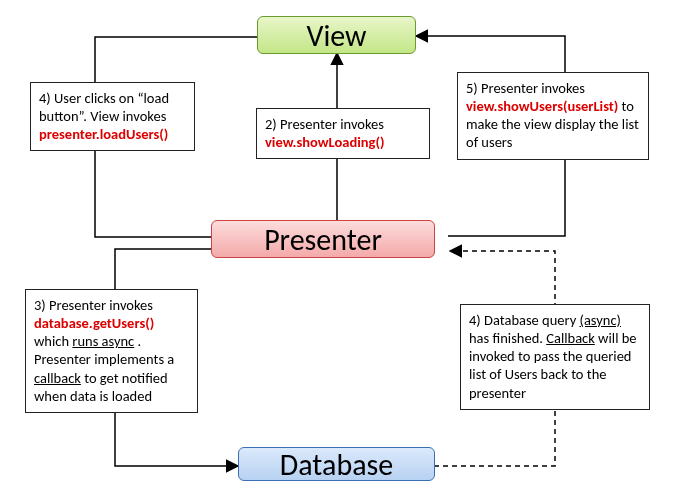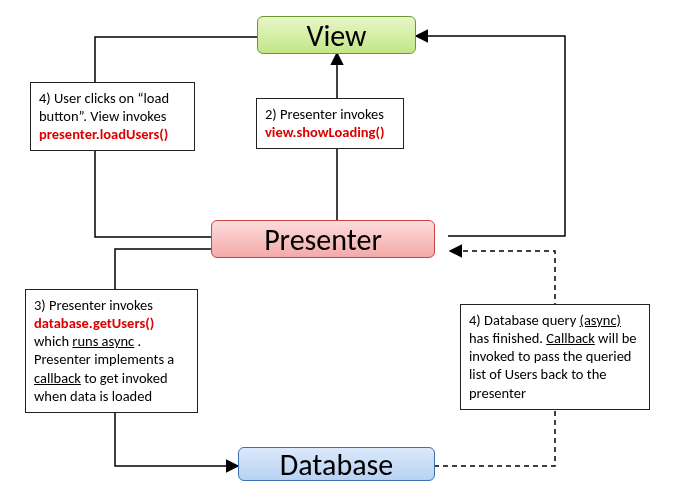--- a/index.html
+++ b/index.html
@@ -65,34 +65,39 @@
 
   <div class="node presenter" style="left:211px;top:220px;width:224px;height:38px">Presenter</div>
 
   <div class="node database" style="left:238px;top:447px;width:197px;height:26px">Database</div>
 
   <div class="note" style="left:30px;top:82px;width:165px">
     <span>4) User clicks on “load button”. View invokes </span>
     <span class="code">presenter.loadUsers()</span>
   </div>
 
-  <div class="note" style="left:256px;top:98px;width:148px">
+  <div class="note" style="left:256px;top:108px;width:174px">
     <span>2) Presenter invokes </span>
     <span class="code">view.showLoading()</span>
   </div>
 
+  <div class="note" style="left:457px;top:72px;width:192px">
+    <span>5) Presenter invokes </span>
+    <span class="code">view.showUsers(userList)</span>
+    <span> to make the view display the list of users</span>
+  </div>
 
   <div class="note" style="left:25px;top:289px;width:173px">
     <span>3) Presenter invokes </span>
     <span class="code">database.getUsers()</span>
     <span> which </span>
     <b>runs async</b>
     <span>. Presenter implements a </span>
     <b>callback</b>
-    <span> to get invoked when data is loaded</span>
+    <span> to get notified when data is loaded</span>
   </div>
 
   <div class="note" style="left:460px;top:304px;width:190px">
     <span>4) Database query </span>
     <b>(async)</b>
     <span> has finished.  </span>
     <b>Callback</b>
     <span> will be invoked to pass the queried list of Users back to the presenter</span>
   </div>
 

